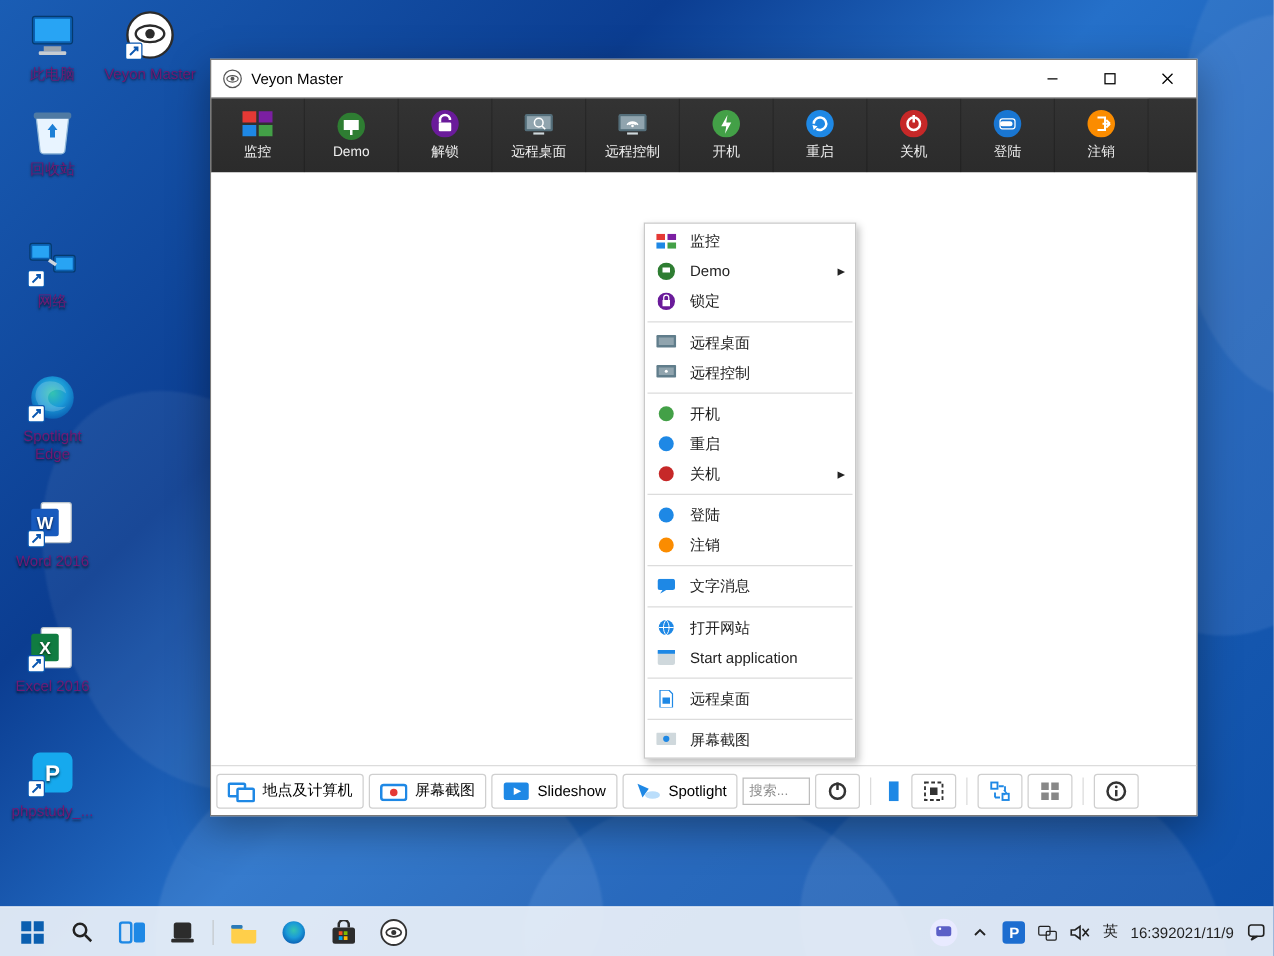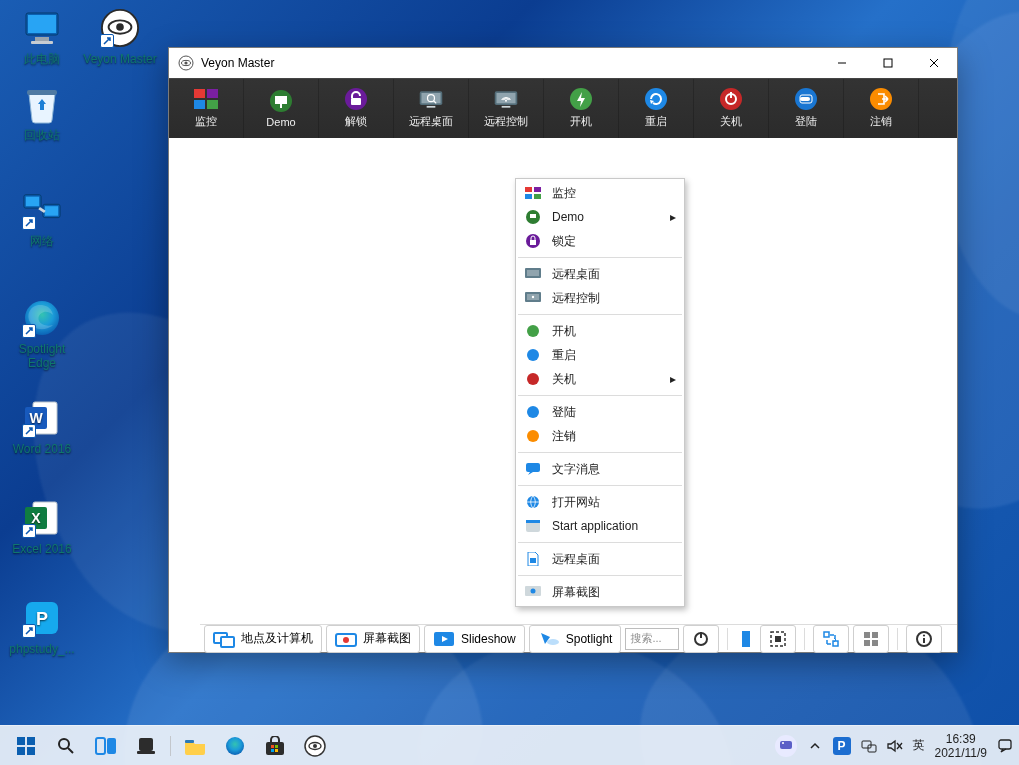--- a/index.html
+++ b/index.html
@@ -17,21 +17,21 @@
   }
   .petal.p1 { left: 40px;  top: 300px; width: 260px; height: 340px; transform: rotate(-32deg); background: rgba(255,255,255,0.06);}
   .petal.p2 { left: 120px; top: 590px; width: 360px; height: 260px; transform: rotate(-8deg);  background: rgba(255,255,255,0.08);}
   .petal.p3 { left: 420px; top: 640px; width: 320px; height: 220px; transform: rotate(12deg);  background: rgba(165,205,255,0.10);}
   .petal.p4 { left: 640px; top: 610px; width: 360px; height: 300px; transform: rotate(35deg);  background: rgba(255,255,255,0.07);}
   .petal.p5 { left: 860px; top: 10px;  width: 280px; height: 500px; transform: rotate(8deg);   background: rgba(180,210,255,0.10);}
   .petal.p6 { left: 940px; top: -40px; width: 180px; height: 360px; transform: rotate(-6deg);  background: rgba(255,255,255,0.06);}
 
   
   .desktop-icon {
-    position: absolute; width: 76px; text-align: center; color: #0f766e; font-size: 12px;
+    position: absolute; width: 76px; text-align: center; color: #701a75; font-size: 12px;
     text-shadow: 0 1px 2px rgba(0,0,0,0.7);
   }
   .desktop-icon .ico { width: 40px; height: 40px; margin: 0 auto 4px; display:flex; align-items:center; justify-content:center; position:relative;}
   .desktop-icon .lbl { line-height: 14px; }
   .shortcut-arrow { position: absolute; left: 0; bottom: 0; width: 14px; height: 14px; background:#fff; border:1px solid #0a57b0; border-radius:2px; display:flex; align-items:center; justify-content:center;}
   .shortcut-arrow svg { width:10px; height:10px; }
 
   
   .window {
     position: absolute; left: 168px; top: 47px; width: 790px; height: 606px;
@@ -68,39 +68,39 @@
     padding:2px 0; font-size:12px;
   }
   .cm-item { height:24px; display:flex; align-items:center; padding:0 8px; cursor:default;}
   .cm-icon { width:18px; height:16px; margin-right:10px; display:flex; align-items:center; justify-content:center;}
   .cm-label { color:#222; flex:1; }
   .cm-sub   { margin-left:8px; color:#222; }
   .cm-sep   { height:1px; background:#dcdcdc; margin:4px 2px; }
 
   
   .bottombar {
-    height: 28px; border-top:1px solid #dcdcdc; display:flex; align-items:center;
-    padding: 0 4px; gap:4px; background:#fff; font-size:12px;margin-left:31px;
+    height: 40px; border-top:1px solid #dcdcdc; display:flex; align-items:center;
+    padding: 0 4px; gap:4px; background:#fff; font-size:12px;
   }
   .tab-btn { display:flex; align-items:center; border:1px solid #cfcfcf; border-radius:3px; height:28px; padding:0 8px;}
   .tab-btn .ic { width:22px; height:18px; display:flex; align-items:center; justify-content:center; margin-right:6px;}
   .icon-btn { width:36px; height:28px; border:1px solid #cfcfcf; border-radius:3px; display:flex; align-items:center; justify-content:center;}
   .search-box { width:54px; height:22px; border:1px solid #bdbdbd; font-size:11px; color:#8d8d8d; padding:0 4px; display:flex; align-items:center;}
   .vsep { width:1px; height:22px; background:#dcdcdc; margin:0 4px;}
 
   
   .taskbar {
     position:absolute; left:0; bottom:0; width:100%; height:40px;
     background: rgba(240,244,249,0.9); display:flex; align-items:center; padding:0 6px;
     border-top:1px solid rgba(255,255,255,0.4);
   }
   .tb-item { width:40px; height:40px; display:flex; align-items:center; justify-content:center;}
   .tb-sep { width:1px; height:20px; background:#c3c7cc; margin:0 4px;}
   .tray { margin-left:auto; display:flex; align-items:center; gap:10px; color:#1f1f1f; font-size:12px;}
-  .tray .clock { display:flex; flex-direction:column; align-items:center; line-height:14px;text-align:right; }
+  .tray .clock { display:flex; flex-direction:row; align-items:center; line-height:14px;text-align:right; }
   .tray .ic { width:16px; height:16px; display:flex; align-items:center; justify-content:center;}
   .tray .badge { background:#1c6dd0; color:#fff; width:18px; height:18px; border-radius:3px; display:flex; align-items:center; justify-content:center; font-weight:600;}
 
   
   .roundbtn { border-radius:50%; display:flex; align-items:center; justify-content:center;}
 </style>
 </head>
 <body>
 
 <div class="petal p1"></div>

